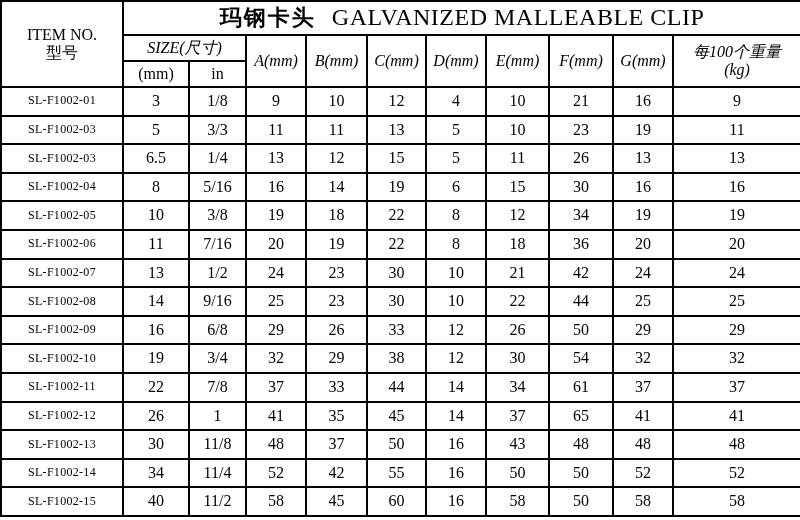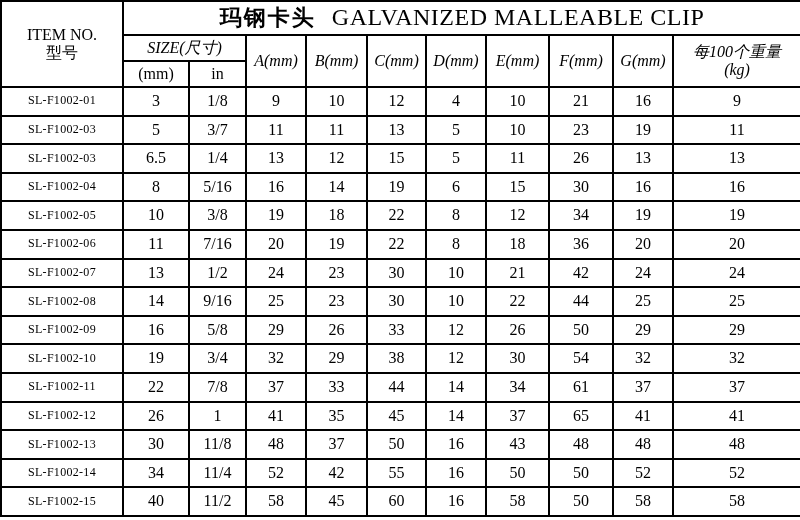--- a/index.html
+++ b/index.html
@@ -124,21 +124,21 @@
         <td>12</td>
         <td>4</td>
         <td>10</td>
         <td>21</td>
         <td>16</td>
         <td>9</td>
       </tr>
       <tr>
         <td class="item-cell">SL-F1002-03</td>
         <td>5</td>
-        <td>3/7</td>
+        <td>3/3</td>
         <td>11</td>
         <td>11</td>
         <td>13</td>
         <td>5</td>
         <td>10</td>
         <td>23</td>
         <td>19</td>
         <td>11</td>
       </tr>
       <tr>
@@ -215,21 +215,21 @@
         <td>30</td>
         <td>10</td>
         <td>22</td>
         <td>44</td>
         <td>25</td>
         <td>25</td>
       </tr>
       <tr>
         <td class="item-cell">SL-F1002-09</td>
         <td>16</td>
-        <td>5/8</td>
+        <td>6/8</td>
         <td>29</td>
         <td>26</td>
         <td>33</td>
         <td>12</td>
         <td>26</td>
         <td>50</td>
         <td>29</td>
         <td>29</td>
       </tr>
       <tr>

